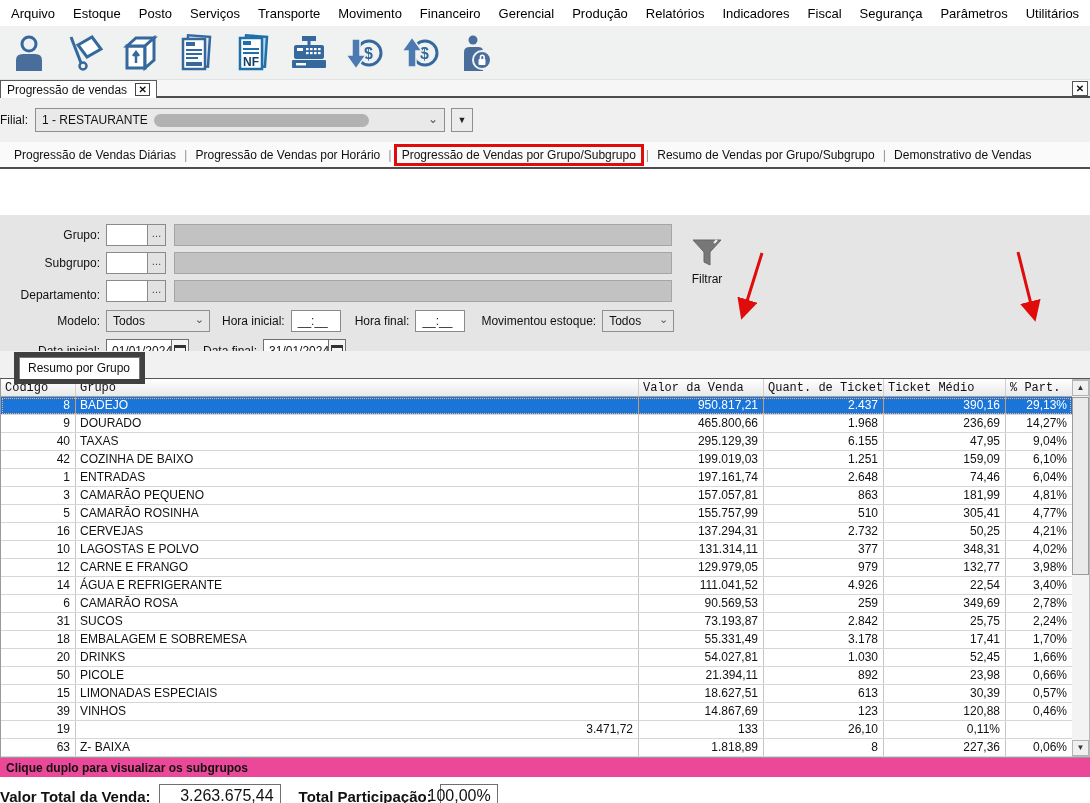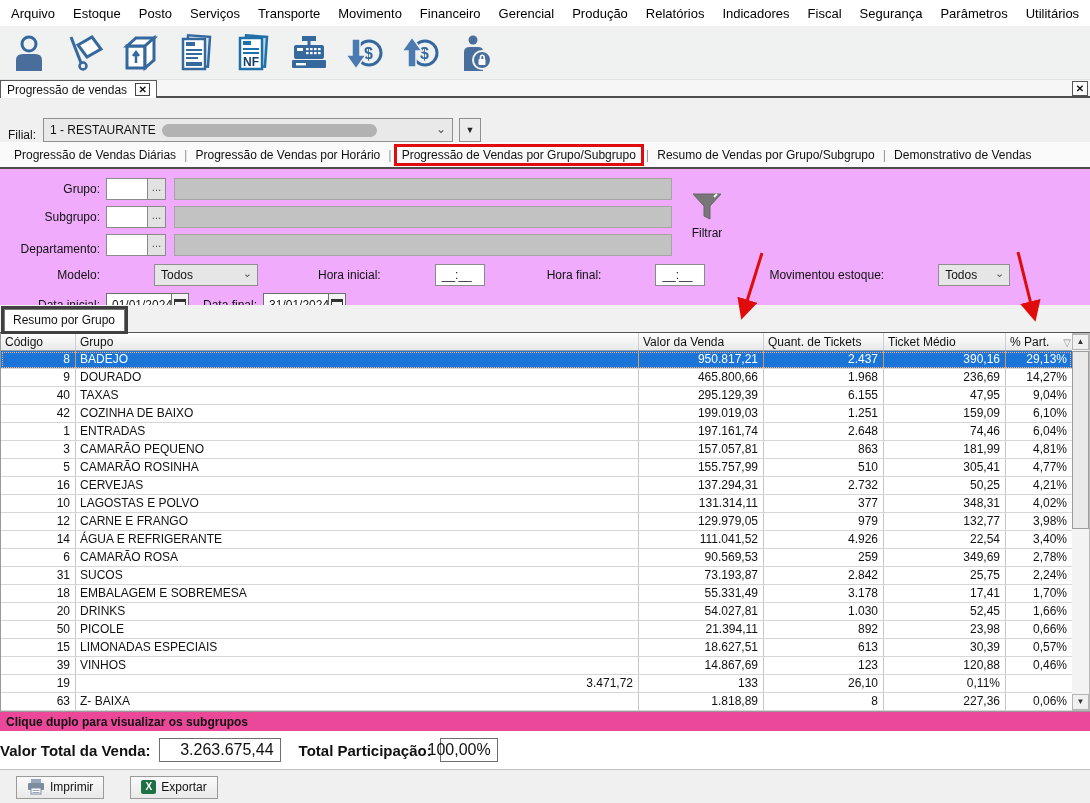--- a/index.html
+++ b/index.html
@@ -15,60 +15,60 @@
   .toolbar { height:54px; background:#f0f1f1; display:flex; align-items:center; gap:12px; padding-left:6px; border-bottom:1px solid #e3e3e3; }
   .tbicon { width:44px; height:44px; display:flex; align-items:center; justify-content:center; }
 
   
   .tabstrip { height:18px; background:#f6f6f6; position:relative; border-bottom:2px solid #4d4d4d; }
   .doc-tab { position:absolute; left:0; top:0; height:18px; background:#fff; border:1px solid #5a5a5a; border-bottom:none; display:flex; align-items:center; gap:8px; padding:0 6px; font-size:12px; }
   .doc-tab .closebox { width:15px; height:13px; border:1px solid #444; background:#fff; font-size:10px; font-weight:bold; line-height:11px; text-align:center; cursor:pointer; }
   .strip-close { position:absolute; right:2px; top:1px; width:16px; height:15px; border:1px solid #555; background:#fff; font-size:10px; font-weight:bold; text-align:center; line-height:13px; cursor:pointer; }
 
   
-  .filial-row { height:44px; background:#f0f0f0; display:flex; align-items:flex-end; padding-left:8px; }
+  .filial-row { height:44px; background:#f0f0f0; display:flex; align-items:center; }
   .filial-row .lbl { font-size:12px; margin-right:7px; }
   .combo { position:relative; width:410px; height:24px; background:#e9e9e9; border:1px solid #8f8f8f; display:flex; align-items:center; padding:0 20px 0 6px; font-size:12px; }
   .combo .chev { position:absolute; right:6px; top:3px; color:#555; font-size:12px; }
   .redact { display:inline-block; width:215px; height:13px; background:#b2b2b2; border-radius:7px; margin-left:6px; }
   .dd-btn { width:22px; height:24px; margin-left:6px; border:1px solid #8f8f8f; background:#ececec; font-size:9px; color:#222; display:flex; align-items:center; justify-content:center; cursor:pointer; }
 
   
   .subtabs { height:27px; background:#fafafa; border-bottom:2px solid #4d4d4d; display:flex; align-items:center; padding-left:8px; }
   .subtab { font-size:12px; padding:2px 6px; cursor:pointer; white-space:nowrap; }
   .subtab-sep { color:#9a9a9a; margin:0 2px; font-size:13px; }
   .annotate-red { border:3px solid #e00c0c; padding:1px 5px; }
 
   
-  .filter-panel { height:136px; background:#f0abfc; position:relative; font-size:12px; }
+  .filter-panel { height:136px; background:#e5e5e5; position:relative; font-size:12px;margin-top:46px; }
   .frow { display:flex; align-items:center; }
   .flabel { width:100px; text-align:right; margin-right:6px; }
   .tiny-input { width:42px; height:22px; background:#fff; border:1px solid #8a8a8a; }
   .browse-btn { width:18px; height:22px; border:1px solid #8a8a8a; border-left:none; background:#e2e2e2; font-size:10px; line-height:18px; text-align:center; color:#333; cursor:pointer; }
   .gray-bar { width:498px; height:22px; background:#c2c2c2; border:1px solid #a5a5a5; margin-left:8px; }
   .filtrar { position:absolute; left:684px; top:24px; width:46px; text-align:center; cursor:pointer; }
   .filtrar .funnel { color:#6e6e6e; }
   .filtrar .ftxt { font-size:12px; margin-top:2px; }
   .sel { position:relative; height:22px; background:#e6e6e6; border:1px solid #8f8f8f; display:flex; align-items:center; padding:0 18px 0 6px; }
   .sel .chev { position:absolute; right:5px; top:2px; color:#555; font-size:11px; }
   .time-input { width:50px; height:22px; background:#fff; border:1px solid #8a8a8a; display:flex; align-items:center; padding-left:6px; color:#222; }
   .date-wrap { display:flex; height:24px; border:1px solid #6f6f6f; background:#fff; align-items:center; }
   .date-txt { width:64px; padding-left:5px; font-size:12px; }
   .cal-btn { width:17px; height:22px; border-left:1px solid #6f6f6f; background:#f4f4f4; display:flex; align-items:center; justify-content:center; cursor:pointer; }
   .cal-glyph { width:12px; height:13px; border:1px solid #333; font-size:7px; line-height:12px; text-align:center; border-top-width:3px; font-weight:bold; }
 
   
   .summary-band { height:27px; background:#f1f1f1; position:relative; }
-  .sum-tab-annot { position:absolute; left:1px; top:1px; border:3px solid #404040; }
+  .sum-tab-annot { position:absolute; left:14px; top:1px; border:5px solid #404040; }
   .sum-tab { background:#fff; border:1px solid #777; border-bottom:none; font-size:12px; padding:3px 9px 4px 8px; }
 
   
   .table-zone { display:flex; border-top:1px solid #555; border-bottom:1px solid #9a9a9a; }
   .grid { width:1072px; border-left:1px solid #9a9a9a; }
-  .grid-header { display:grid; grid-template-columns:75px 563px 125px 120px 122px 67px; height:18px; background:linear-gradient(#ffffff,#e9e9e9); border-bottom:1px solid #a3a3a3; }
+  .grid-header { display:grid; grid-template-columns:75px 563px 125px 120px 122px 67px; height:18px; background:linear-gradient(#ffffff,#e9e9e9); border-bottom:1px solid #a3a3a3;font-family:Liberation Mono, monospace; }
   .gh-cell { font-size:12px; padding:1px 0 0 4px; border-right:1px solid #cfcfcf; white-space:nowrap; overflow:hidden; display:flex; align-items:center; }
   .gh-cell .sortg { margin-left:14px; color:#8a8a8a; font-size:10px; }
   .grid-body .grow { display:grid; grid-template-columns:75px 563px 125px 120px 122px 67px; height:18px; border-bottom:1px solid #d6d6d6; background:#fff; }
   .gcell { font-size:12px; line-height:17px; border-right:1px solid #c6c6c6; white-space:nowrap; overflow:hidden; }
   .gc-r { text-align:right; padding-right:5px; }
   .gc-l { text-align:left; padding-left:4px; }
   .grow.selected { background:#1b75d9; color:#fff; outline:1px dotted #ffb070; outline-offset:-2px; }
   .grow.selected .gcell { border-right-color:#cf9a6a; }
 
   
@@ -252,21 +252,21 @@
       <div class="browse-btn">…</div>
       <div class="gray-bar"></div>
     </div>
     <div class="filtrar">
       <svg class="funnel" width="30" height="28" viewBox="0 0 30 28">
           <polygon points="1,1 29,1 18,13 18,26 12,23 12,13" fill="#777" stroke="#666"></polygon>
           <line x1="22" y1="4" x2="25" y2="1" stroke="#f1f1f1" stroke-width="2"></line>
         </svg>
       <div class="ftxt">Filtrar</div>
     </div>
-    <div class="frow" style="margin-top:8px;gap:48px;">
+    <div class="frow" style="margin-top:8px;">
       <span class="flabel">Modelo:</span>
       <div class="sel" style="width:104px;">
         <span>Todos</span>
         <span class="chev">⌄</span>
       </div>
       <span style="margin-left:12px; margin-right:6px;">Hora inicial:</span>
       <div class="time-input">
           <span>__:__</span>
         </div>
       <span style="margin-left:14px; margin-right:6px;">Hora final:</span>

